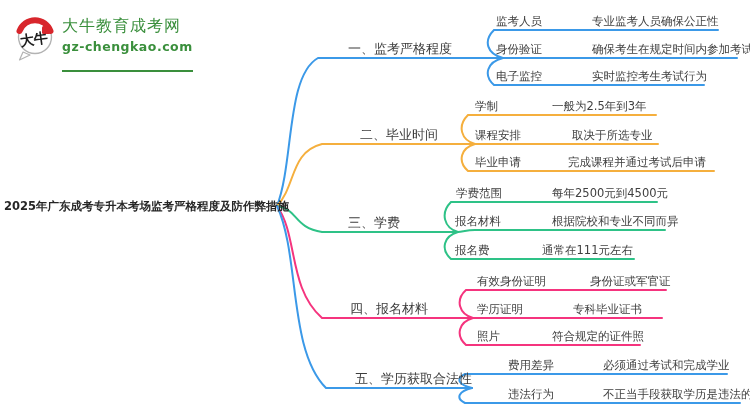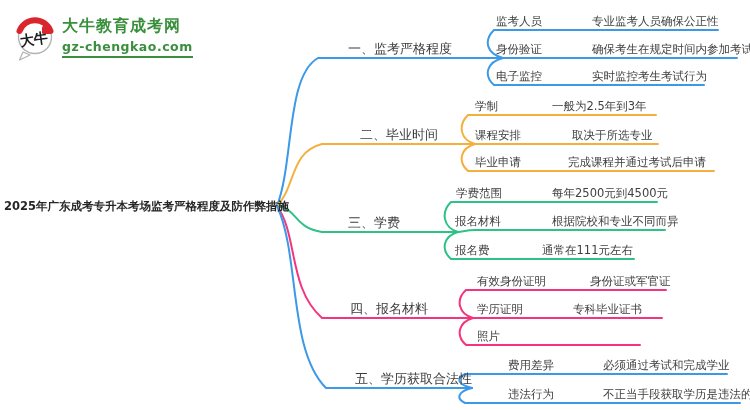--- a/index.html
+++ b/index.html
@@ -11,24 +11,24 @@
   .node{position:absolute;white-space:nowrap;color:#3f3f3f;line-height:17px;}
   .root-node{
     font-size:11.5px;font-weight:600;color:#262626;letter-spacing:0px;
   }
   .branch-label{font-size:13px;color:#3c3c3c;}
   .leaf-label,.leaf-value{font-size:11.5px;color:#3f3f3f;}
   
   .logo{position:absolute;left:14px;top:16px;display:flex;align-items:flex-start;}
   .logo-icon{width:44px;height:46px;flex:0 0 auto;}
   .logo-text{margin-left:4px;}
-  .logo-title{font-size:16px;font-weight:bold;color:#3a8f3c;letter-spacing:1px;line-height:20px;}
+  .logo-title{font-size:16px;font-weight:normal;color:#3a8f3c;letter-spacing:1px;line-height:20px;}
   .logo-domain{
     font-size:12.5px;font-weight:bold;color:#3a8f3c;letter-spacing:0.5px;
-    border-bottom:2px solid #3a8f3c;padding-bottom:2px;line-height:14px;display:inline-block;
+    border-bottom:2px solid #3a8f3c;padding-bottom:16px;line-height:14px;display:inline-block;
   }
 </style>
 </head>
 <body>
 
 <div id="canvas">
 
   <svg id="wires" viewBox="0 0 750 410" fill="none" stroke-width="2" stroke-linecap="round">
 
     <g>
@@ -105,20 +105,21 @@
   <div class="node leaf-value" style="left:552px;top:213px;">根据院校和专业不同而异</div>
   <div class="node leaf-label" style="left:455px;top:242px;">报名费</div>
   <div class="node leaf-value" style="left:542px;top:242px;">通常在111元左右</div>
 
   <div class="node branch-label" style="left:350px;top:300px;">四、报名材料</div>
   <div class="node leaf-label" style="left:477px;top:273px;">有效身份证明</div>
   <div class="node leaf-value" style="left:590px;top:273px;">身份证或军官证</div>
   <div class="node leaf-label" style="left:477px;top:301px;">学历证明</div>
   <div class="node leaf-value" style="left:573px;top:301px;">专科毕业证书</div>
   <div class="node leaf-label" style="left:477px;top:328px;">照片</div>
+  <div class="node leaf-value" style="left:552px;top:328px;">符合规定的证件照</div>
 
   <div class="node branch-label" style="left:355px;top:370px;">五、学历获取合法性</div>
   <div class="node leaf-label" style="left:508px;top:357px;">费用差异</div>
   <div class="node leaf-value" style="left:603px;top:357px;">必须通过考试和完成学业</div>
   <div class="node leaf-label" style="left:508px;top:386px;">违法行为</div>
   <div class="node leaf-value" style="left:603px;top:386px;">不正当手段获取学历是违法的</div>
 
 </div>
 
 </body></html>

